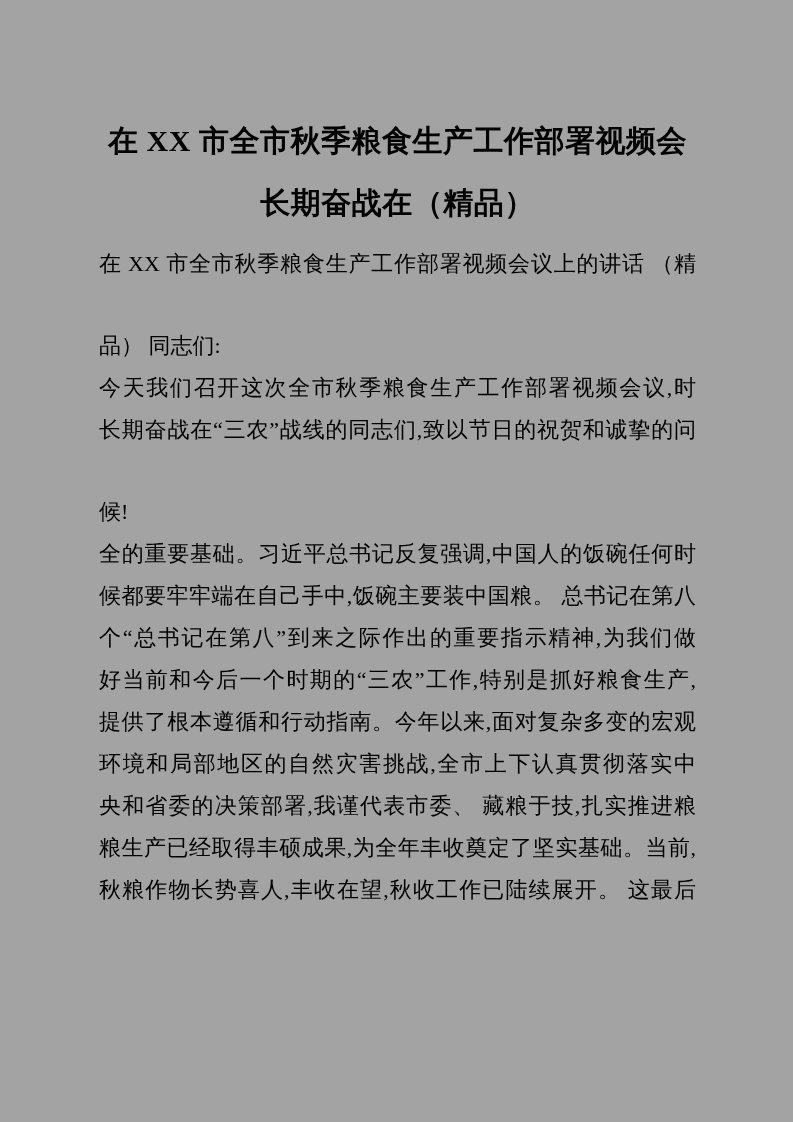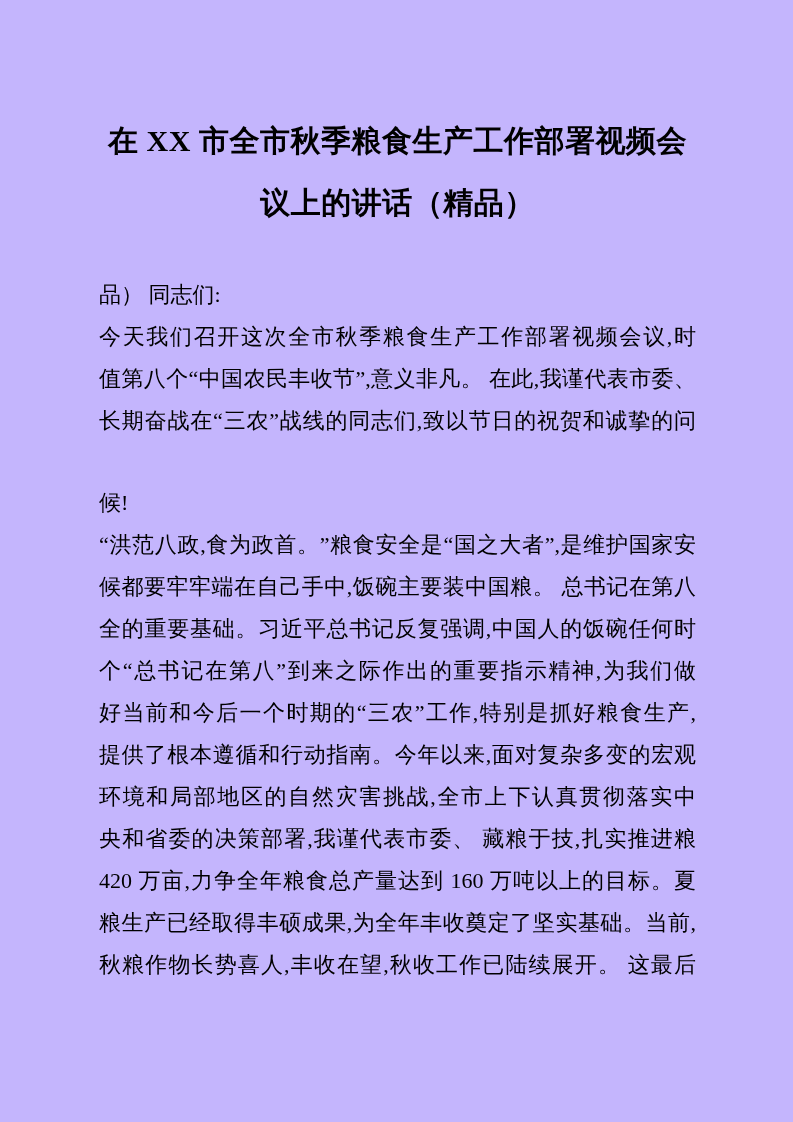--- a/index.html
+++ b/index.html
@@ -5,21 +5,21 @@
   html, body {
     margin: 0;
     padding: 0;
     background: #ffffff;
   }
   .page {
     position: relative;
     width: 793px;
     height: 1122px;
     margin: 0 auto;
-    background: #c4b5fd;
+    background: #a3a3a3;
     color: #000000;
     font-family: "Liberation Serif", "DejaVu Serif", serif;
     box-sizing: border-box;
     padding: 110px 97px 0 99px;
     overflow: hidden;
   }
   .doc-title {
     margin: 0;
     text-align: center;
     font-size: 30px;
@@ -45,44 +45,42 @@
     margin-top: 40px;
   }
 </style>
 </head>
 <body>
 
 <div class="page">
 
   <h1 class="doc-title">
     <div class="title-line">在 XX 市全市秋季粮食生产工作部署视频会</div>
-    <div class="title-line">议上的讲话（精品）</div>
+    <div class="title-line">长期奋战在（精品）</div>
   </h1>
 
   <div class="doc-body">
 
     <div class="paragraph">
+      <div class="line">在 XX 市全市秋季粮食生产工作部署视频会议上的讲话 （精</div>
       <div class="line para-end">品） 同志们:</div>
     </div>
 
     <div class="paragraph">
       <div class="line">今天我们召开这次全市秋季粮食生产工作部署视频会议,时</div>
-      <div class="line">值第八个“中国农民丰收节”,意义非凡。 在此,我谨代表市委、</div>
       <div class="line">长期奋战在“三农”战线的同志们,致以节日的祝贺和诚挚的问</div>
       <div class="line para-end">候!</div>
     </div>
 
     <div class="paragraph">
-      <div class="line">“洪范八政,食为政首。”粮食安全是“国之大者”,是维护国家安</div>
+      <div class="line">全的重要基础。习近平总书记反复强调,中国人的饭碗任何时</div>
       <div class="line">候都要牢牢端在自己手中,饭碗主要装中国粮。 总书记在第八</div>
-      <div class="line">全的重要基础。习近平总书记反复强调,中国人的饭碗任何时</div>
       <div class="line">个“总书记在第八”到来之际作出的重要指示精神,为我们做</div>
       <div class="line">好当前和今后一个时期的“三农”工作,特别是抓好粮食生产,</div>
       <div class="line">提供了根本遵循和行动指南。今年以来,面对复杂多变的宏观</div>
       <div class="line">环境和局部地区的自然灾害挑战,全市上下认真贯彻落实中</div>
       <div class="line">央和省委的决策部署,我谨代表市委、 藏粮于技,扎实推进粮</div>
-      <div class="line">420 万亩,力争全年粮食总产量达到 160 万吨以上的目标。夏</div>
       <div class="line">粮生产已经取得丰硕成果,为全年丰收奠定了坚实基础。当前,</div>
       <div class="line">秋粮作物长势喜人,丰收在望,秋收工作已陆续展开。 这最后</div>
     </div>
 
   </div>
 </div>
 
 </body></html>

